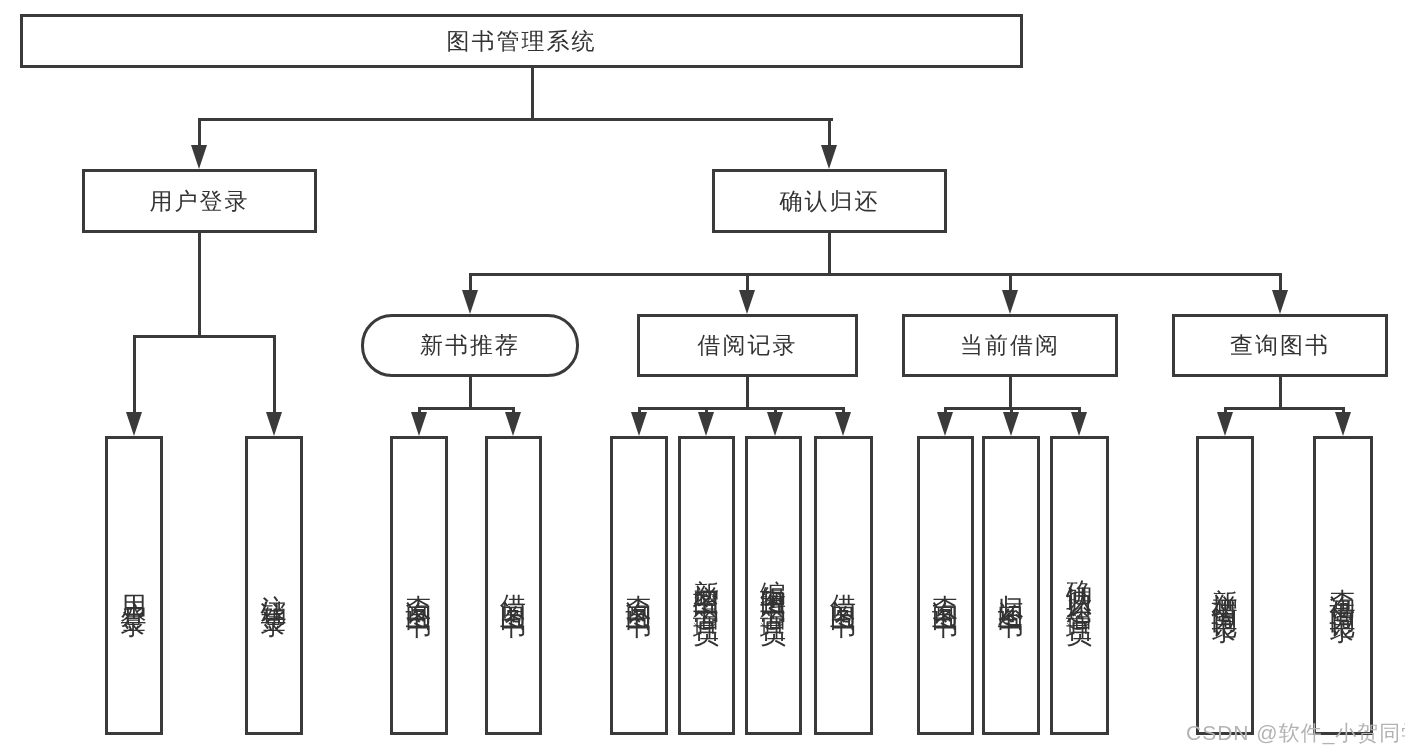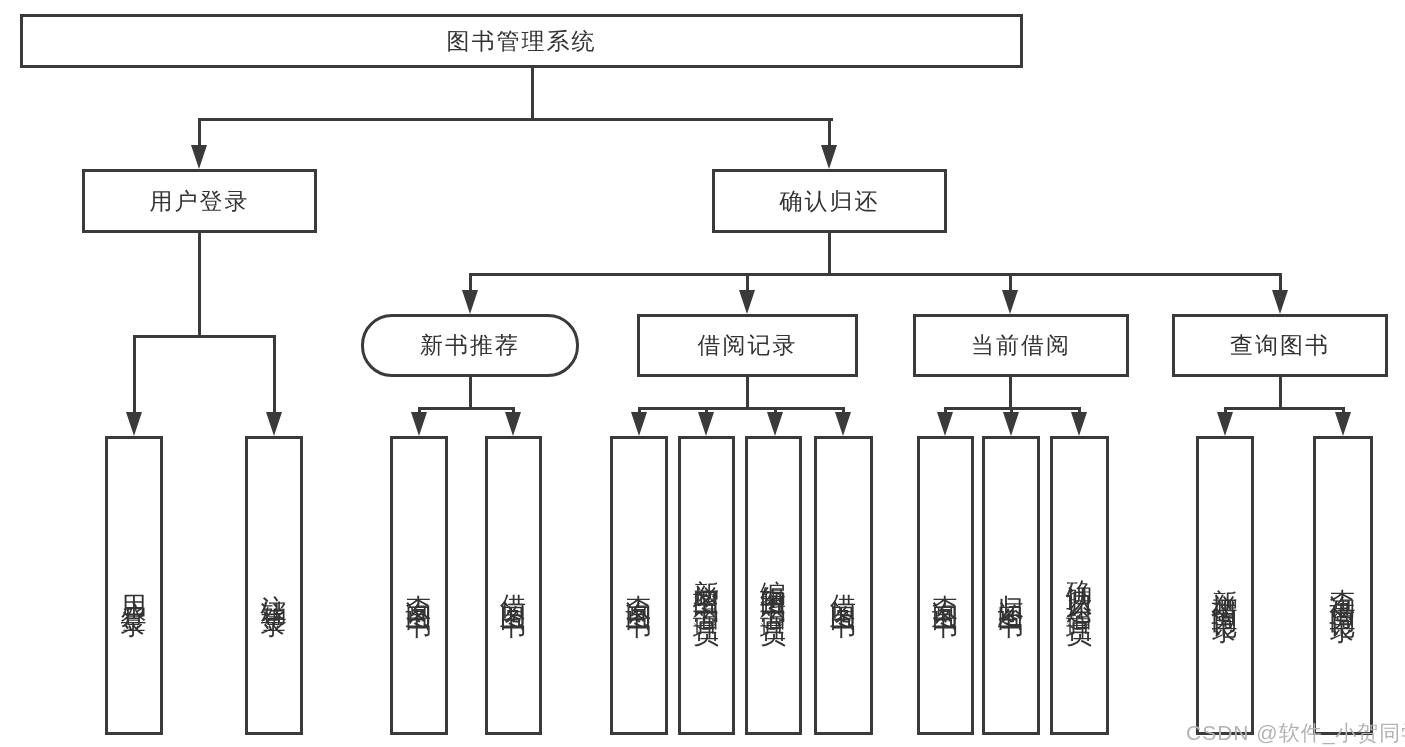--- a/index.html
+++ b/index.html
@@ -48,21 +48,21 @@
   </div>
 
   <div class="box hbox" style="left:361px; top:314px; width:218px; height:63px;border-radius:31px;">
     <span>新书推荐</span>
   </div>
 
   <div class="box hbox" style="left:637px; top:314px; width:221px; height:63px;">
     <span>借阅记录</span>
   </div>
 
-  <div class="box hbox" style="left:902px; top:314px; width:216px; height:63px;margin-left:11px;">
+  <div class="box hbox" style="left:902px; top:314px; width:216px; height:63px;">
     <span>当前借阅</span>
   </div>
 
   <div class="box hbox" style="left:1172px; top:314px; width:216px; height:63px;">
     <span>查询图书</span>
   </div>
 
   <div class="box leaf" style="left:105px; top:436px; width:58px; height:299px;">
     <span>用户登录</span>
   </div>

